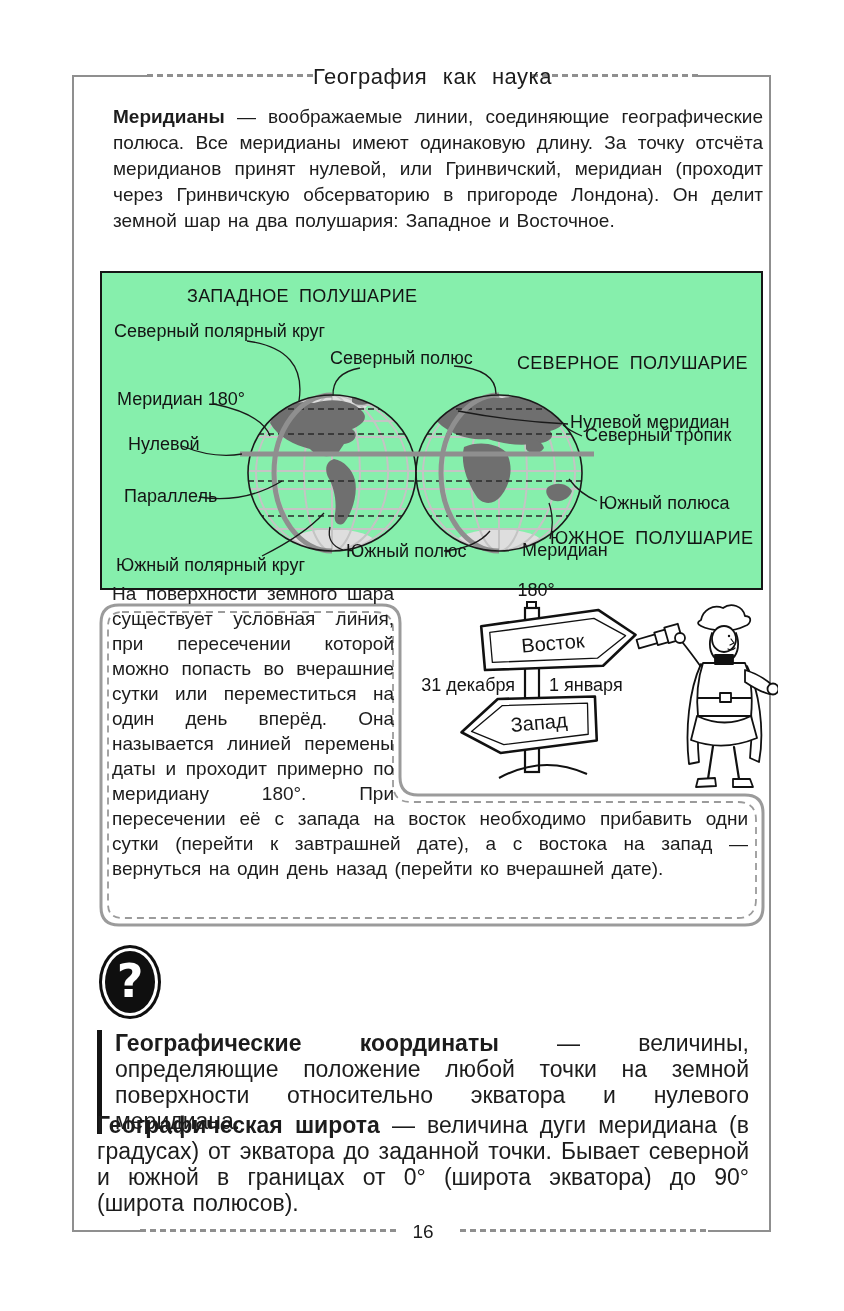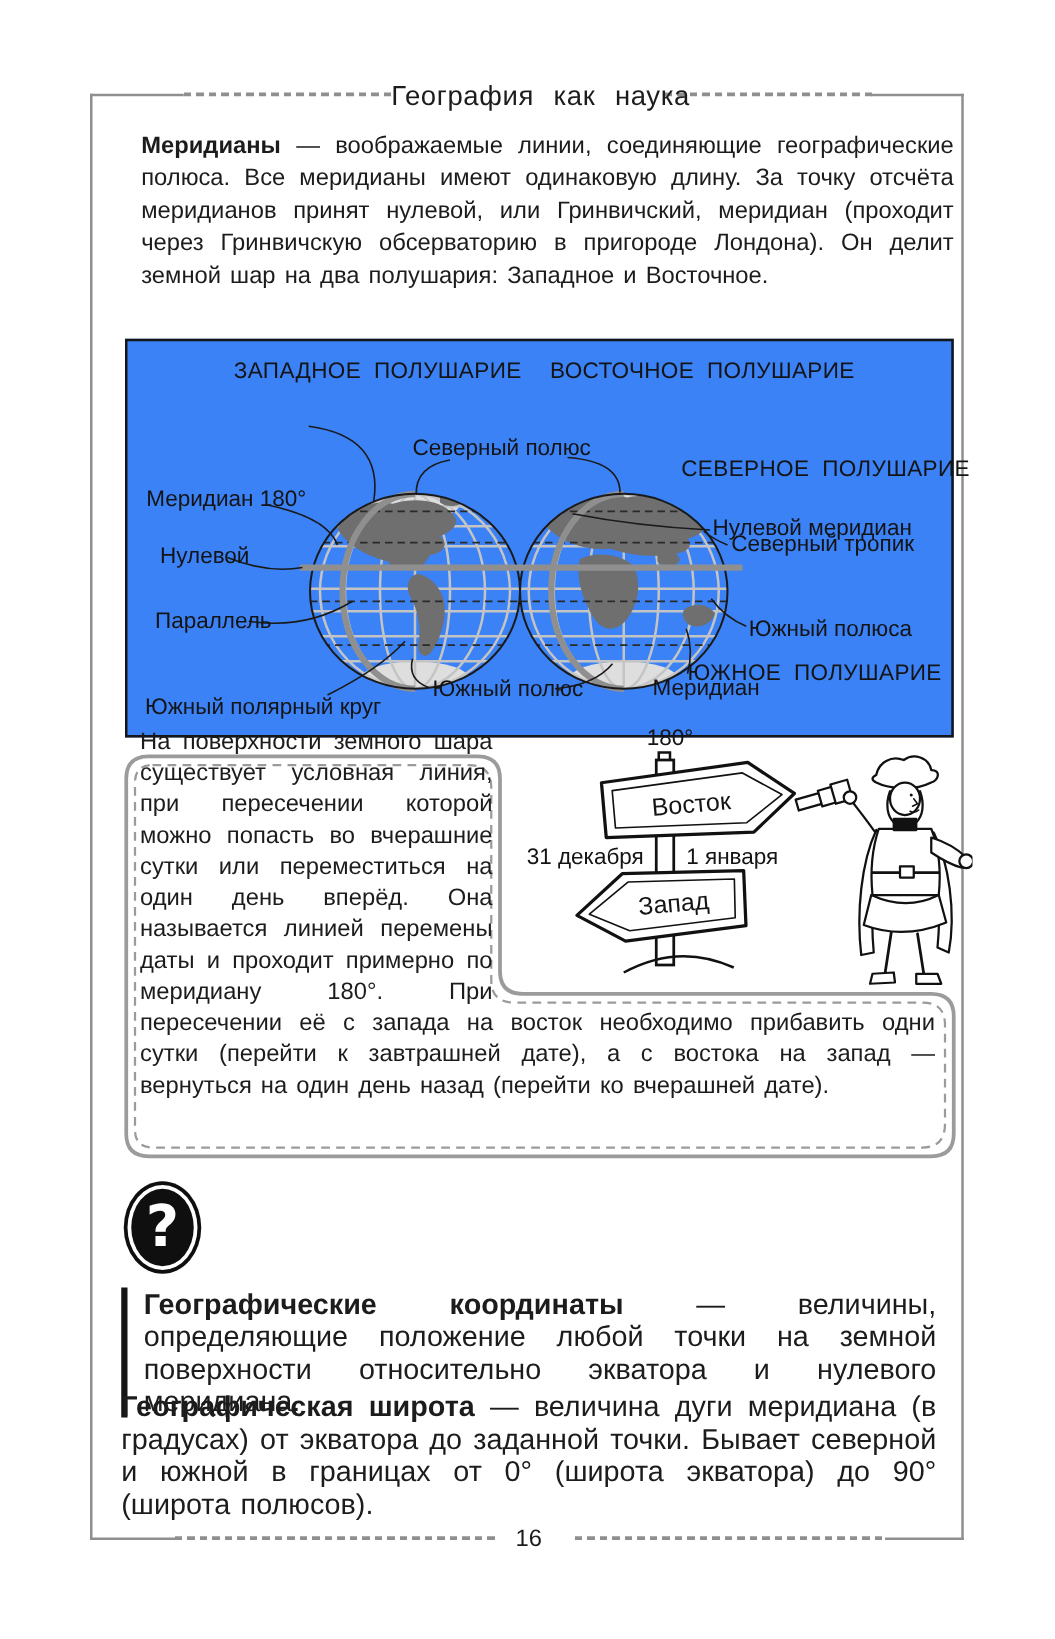--- a/index.html
+++ b/index.html
@@ -9,21 +9,21 @@
   .vline{position:absolute;width:2px;background:#8f8f8f;}
   .hsolid{position:absolute;height:2px;background:#8f8f8f;}
   .hdash{position:absolute;height:3px;
          background:repeating-linear-gradient(90deg,#8f8f8f 0 6px,transparent 6px 10px);}
   .runhead{position:absolute;font-size:22px;word-spacing:9px;letter-spacing:.5px;
            text-align:center;white-space:nowrap;}
   .body-par{position:absolute;font-size:19px;line-height:26px;text-align:justify;
             word-spacing:2px;}
   .body-par b{font-weight:bold;}
   .figbox{position:absolute;left:100px;top:271px;width:663px;height:319px;
-          border:2.5px solid #161616;box-sizing:border-box;background:#3b82f6;}
+          border:2.5px solid #161616;box-sizing:border-box;background:#86efac;}
   .flabel{position:absolute;font-size:18px;white-space:nowrap;color:#141414;}
   .fcaps{font-size:18px;letter-spacing:.3px;word-spacing:5px;}
   .datebox-text{position:absolute;left:112px;top:581px;width:636px;
                 font-size:19px;line-height:25px;text-align:justify;word-spacing:2px;}
   .notch-float{float:right;width:354px;height:223px;}
   .signpost-svg{position:absolute;left:403px;top:578px;}
   .banner{position:absolute;left:126px;top:952px;width:632px;height:60px;
           background:#e4e4e4;border:2.5px solid #161616;border-radius:17px;
           box-sizing:border-box;box-shadow:3px 4px 0 #0f0f0f;}
   .banner-text{position:absolute;left:66px;top:0;height:55px;line-height:55px;
@@ -157,23 +157,23 @@
         <path d="M495 228 Q478 221 467 206"></path>
         <path d="M160 283 Q202 262 222 240"></path>
         <path d="M241 277 Q224 271 228 254"></path>
         <path d="M342 278 Q374 275 388 258"></path>
         <path d="M448 266 Q453 247 447 230"></path>
       </g>
     </svg>
 
     
     <div class="flabel fcaps" style="left:85px;top:13px;">ЗАПАДНОЕ ПОЛУШАРИЕ</div>
-    <div class="flabel fcaps" style="left:338px;top:13px;">ВОСТОЧНОЕ ПОЛУШАРИЕ</div>
+    <div class="flabel" style="left:12px;top:48px;">Северный полярный круг</div>
     <div class="flabel" style="left:228px;top:75px;">Северный полюс</div>
-    <div class="flabel fcaps" style="left:415px;top:92px;margin-left:28px;">СЕВЕРНОЕ ПОЛУШАРИЕ</div>
+    <div class="flabel fcaps" style="left:415px;top:80px;">СЕВЕРНОЕ ПОЛУШАРИЕ</div>
     <div class="flabel" style="left:15px;top:116px;">Меридиан 180°</div>
     <div class="flabel" style="left:468px;top:139px;">Нулевой меридиан</div>
     <div class="flabel" style="left:26px;top:161px;">Нулевой</div>
     <div class="flabel" style="left:483px;top:152px;">Северный тропик</div>
     <div class="flabel" style="left:22px;top:213px;">Параллель</div>
     <div class="flabel" style="left:497px;top:220px;">Южный полюса</div>
     <div class="flabel fcaps" style="left:448px;top:255px;">ЮЖНОЕ ПОЛУШАРИЕ</div>
     <div class="flabel" style="left:14px;top:282px;">Южный полярный круг</div>
     <div class="flabel" style="left:244px;top:268px;">Южный полюс</div>
     <div class="flabel" style="left:420px;top:267px;">Меридиан</div>

